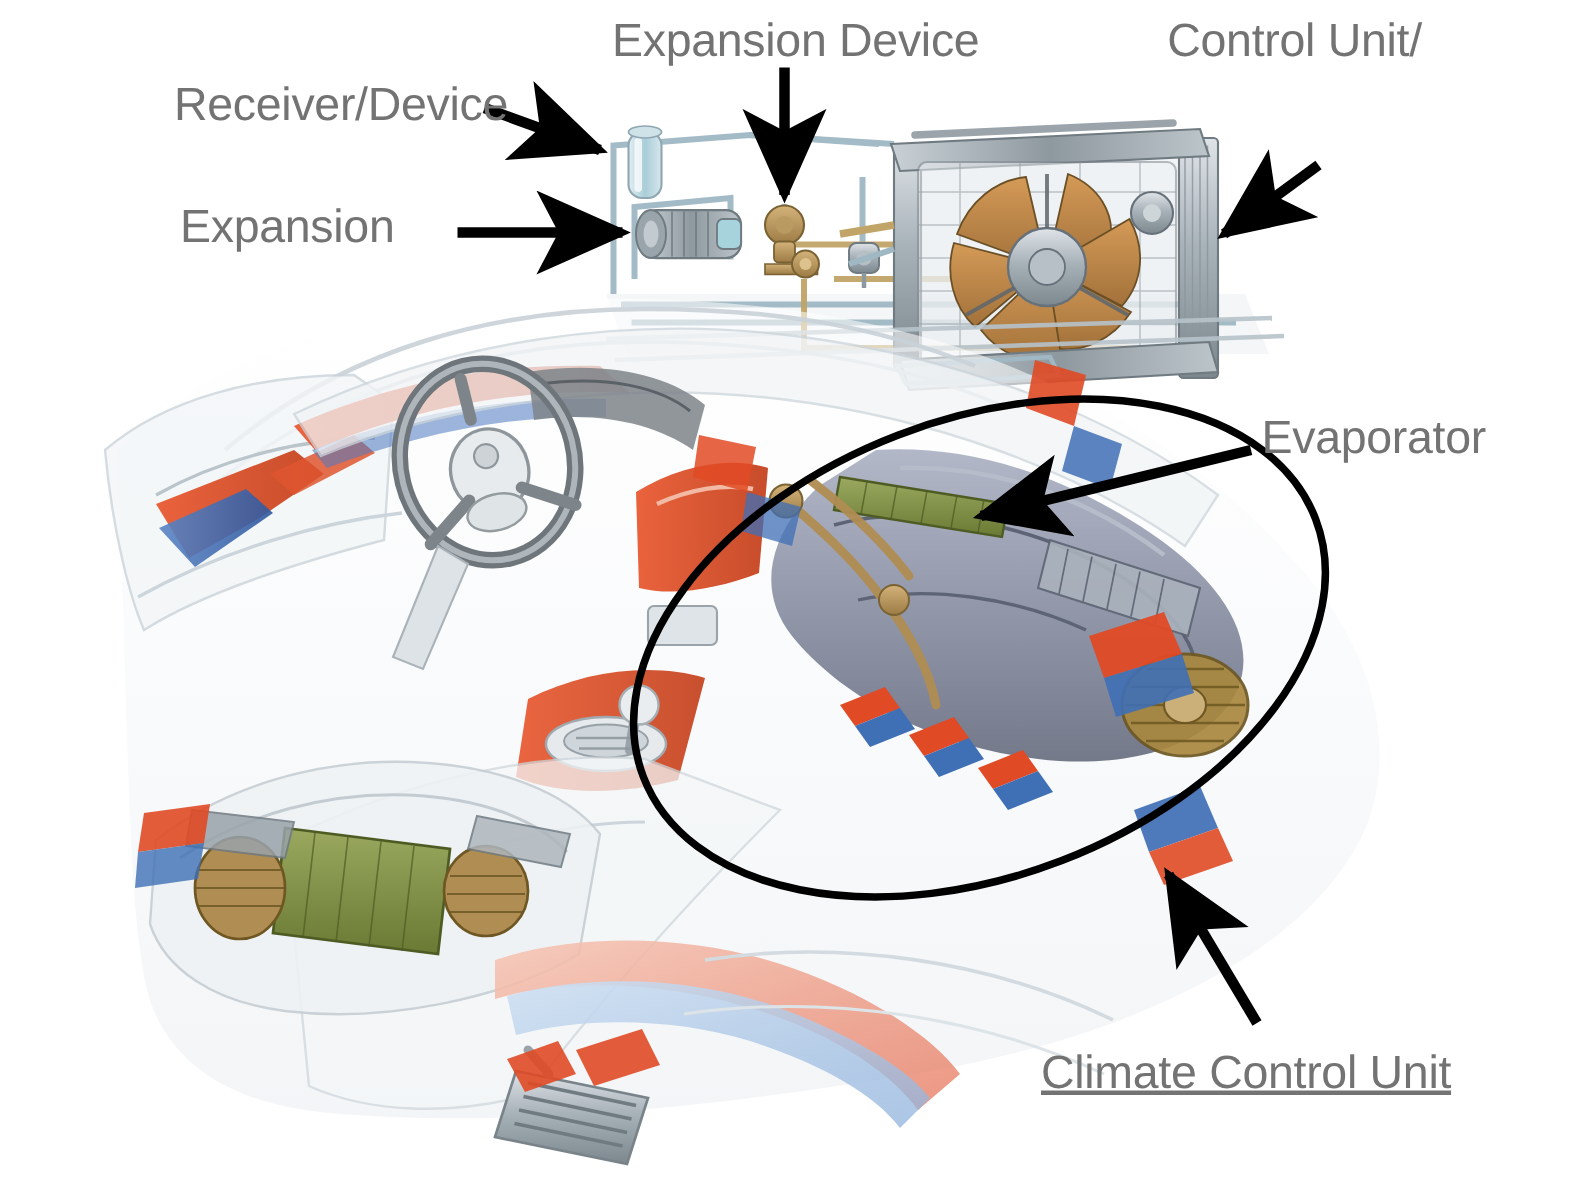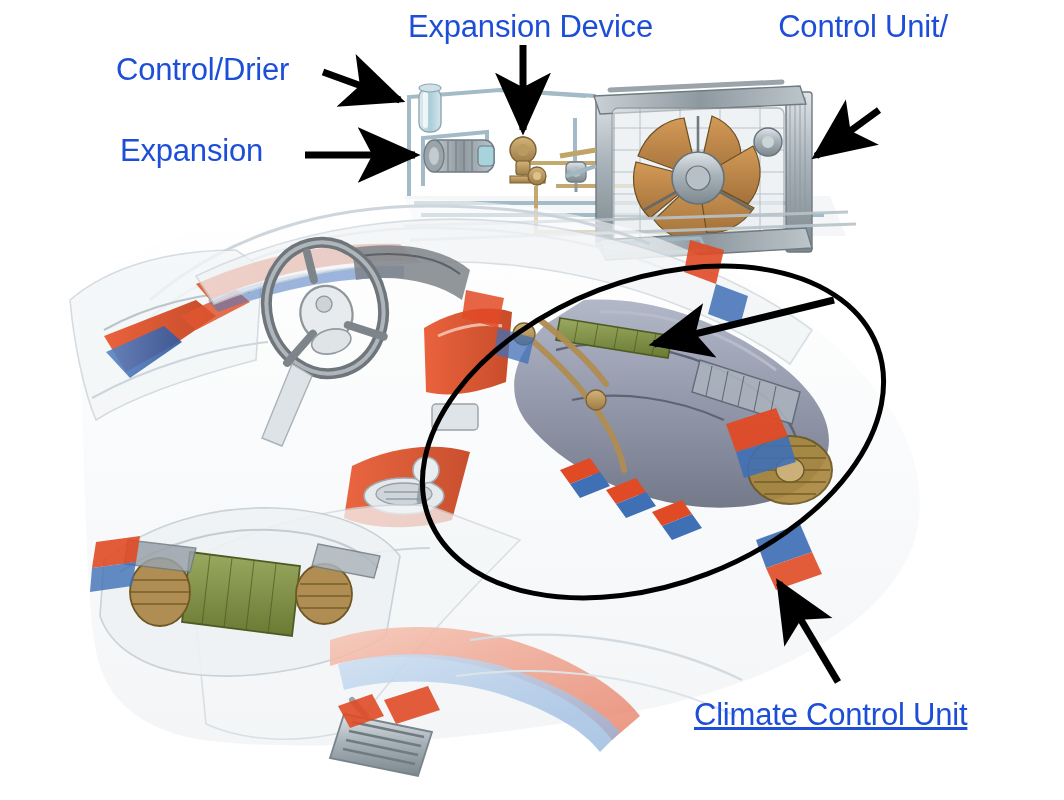--- a/index.html
+++ b/index.html
@@ -8,21 +8,21 @@
   #stage{
     position:relative;
     width:1064px;height:800px;
     background:#ffffff;
     overflow:hidden;
   }
   #art{position:absolute;left:0;top:0;width:1064px;height:800px;}
   .lbl{
     position:absolute;
     font-family:"Liberation Sans",sans-serif;
-    color:#1d4ed8;
+    color:#737373;
     font-size:31px;
     line-height:36px;
     letter-spacing:-0.2px;
     white-space:nowrap;
     -webkit-font-smoothing:antialiased;
   }
   .lbl.two{white-space:normal;text-align:center;}
   #lbl-receiver{left:116px;top:52px;}
   #lbl-expansion{left:408px;top:9px;}
   #lbl-cooling{left:763px;top:9px;width:200px;}
@@ -407,26 +407,27 @@
     <g stroke="#000000" stroke-width="7" fill="none" stroke-linecap="butt" marker-end="url(#arrowHead)">
       <line x1="323" y1="72" x2="400" y2="100"></line>
       <line x1="523" y1="45" x2="523" y2="130"></line>
       <line x1="879" y1="110" x2="816" y2="156"></line>
       <line x1="305" y1="155" x2="415" y2="155"></line>
       <line x1="834" y1="300" x2="654" y2="344"></line>
       <line x1="838" y1="682" x2="779" y2="583"></line>
     </g>
   </svg>
 
-  <div class="lbl" id="lbl-receiver">Control/Drier</div>
+  <div class="lbl" id="lbl-receiver">Receiver/Device</div>
 
   <div class="lbl" id="lbl-expansion">Expansion Device</div>
 
   <div class="lbl two" id="lbl-cooling">
     <div>Control Unit/</div>
   </div>
 
   <div class="lbl" id="lbl-compressor">Expansion</div>
 
+  <div class="lbl" id="lbl-evaporator">Evaporator</div>
 
   <div class="lbl" id="lbl-climate">Climate Control Unit</div>
 
 </div>
 
 </body></html>

